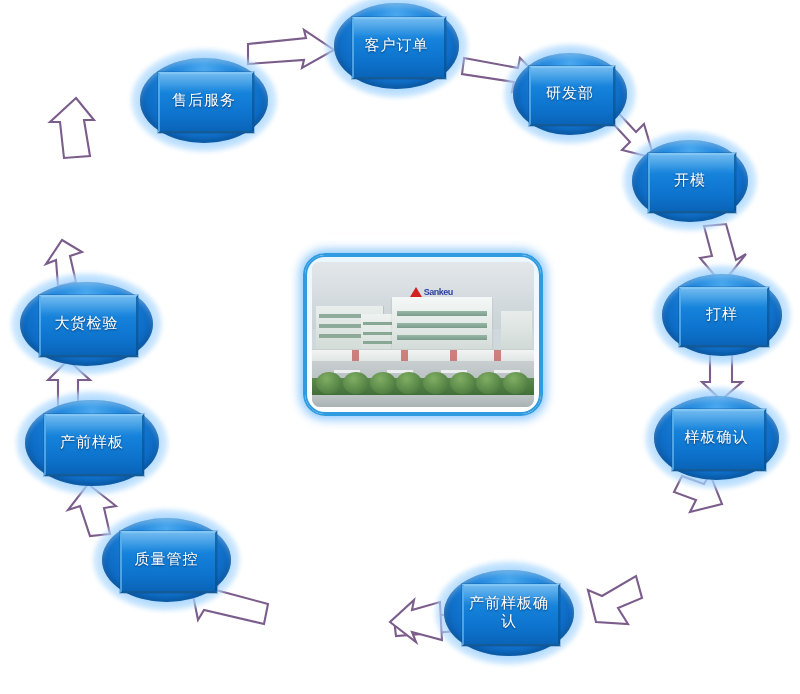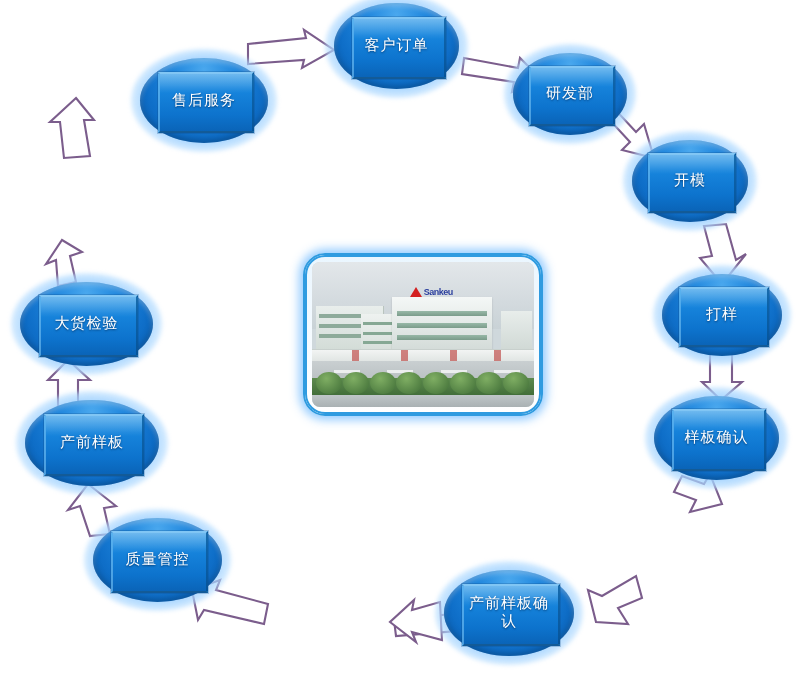--- a/index.html
+++ b/index.html
@@ -211,21 +211,21 @@
 
 
   <div class="node" style="left:444px;top:570px;width:130px;height:86px;">
     <span class="glow"></span>
     <span class="ell"></span>
     <span class="plate"></span>
     <span class="lbl" style="max-width:84px;">产前样板确认</span>
   </div>
 
 
-  <div class="node" style="left:93px;top:518px;width:129px;height:84px;">
+  <div class="node" style="left:102px;top:518px;width:129px;height:84px;">
     <span class="glow"></span>
     <span class="ell"></span>
     <span class="plate"></span>
     <span class="lbl">质量管控</span>
   </div>
 
   <div class="node" style="left:25px;top:400px;width:134px;height:86px;">
     <span class="glow"></span>
     <span class="ell"></span>
     <span class="plate"></span>

